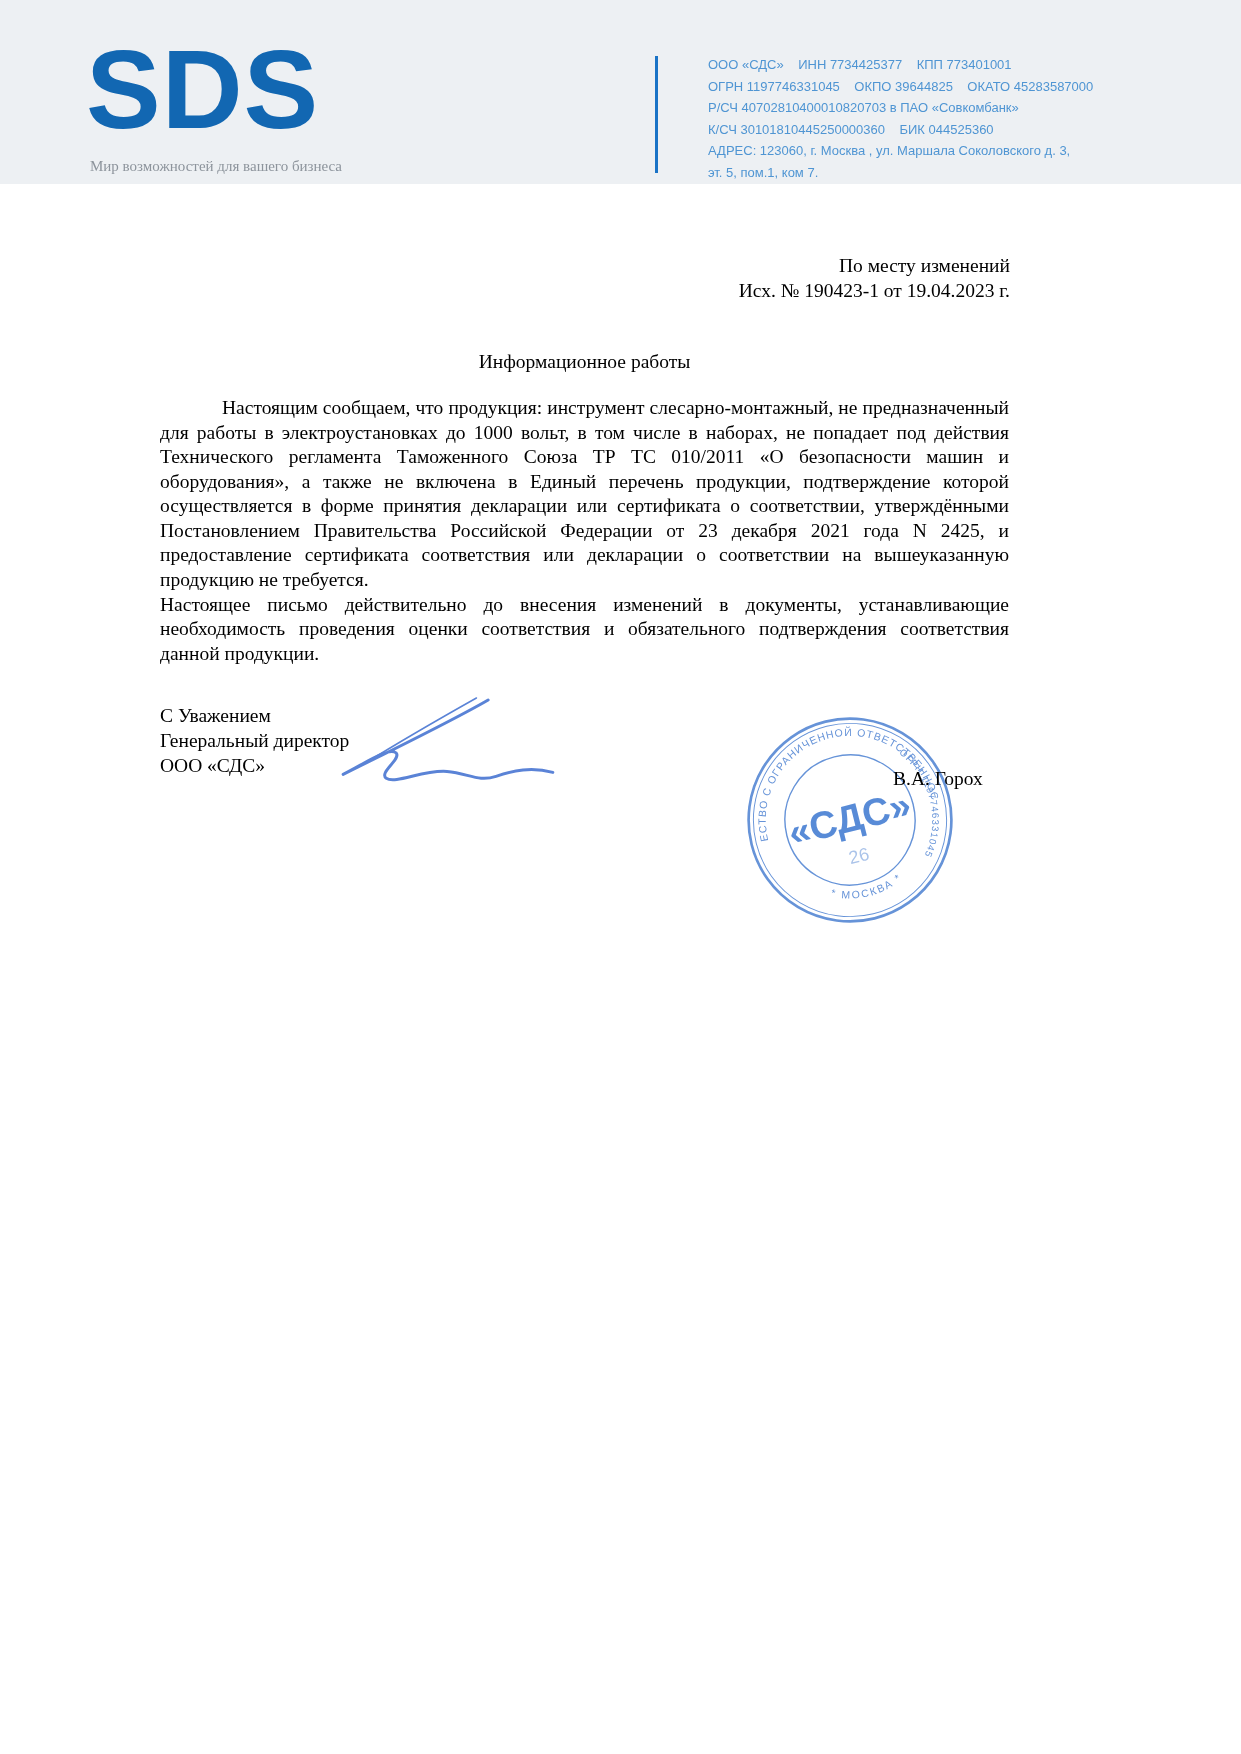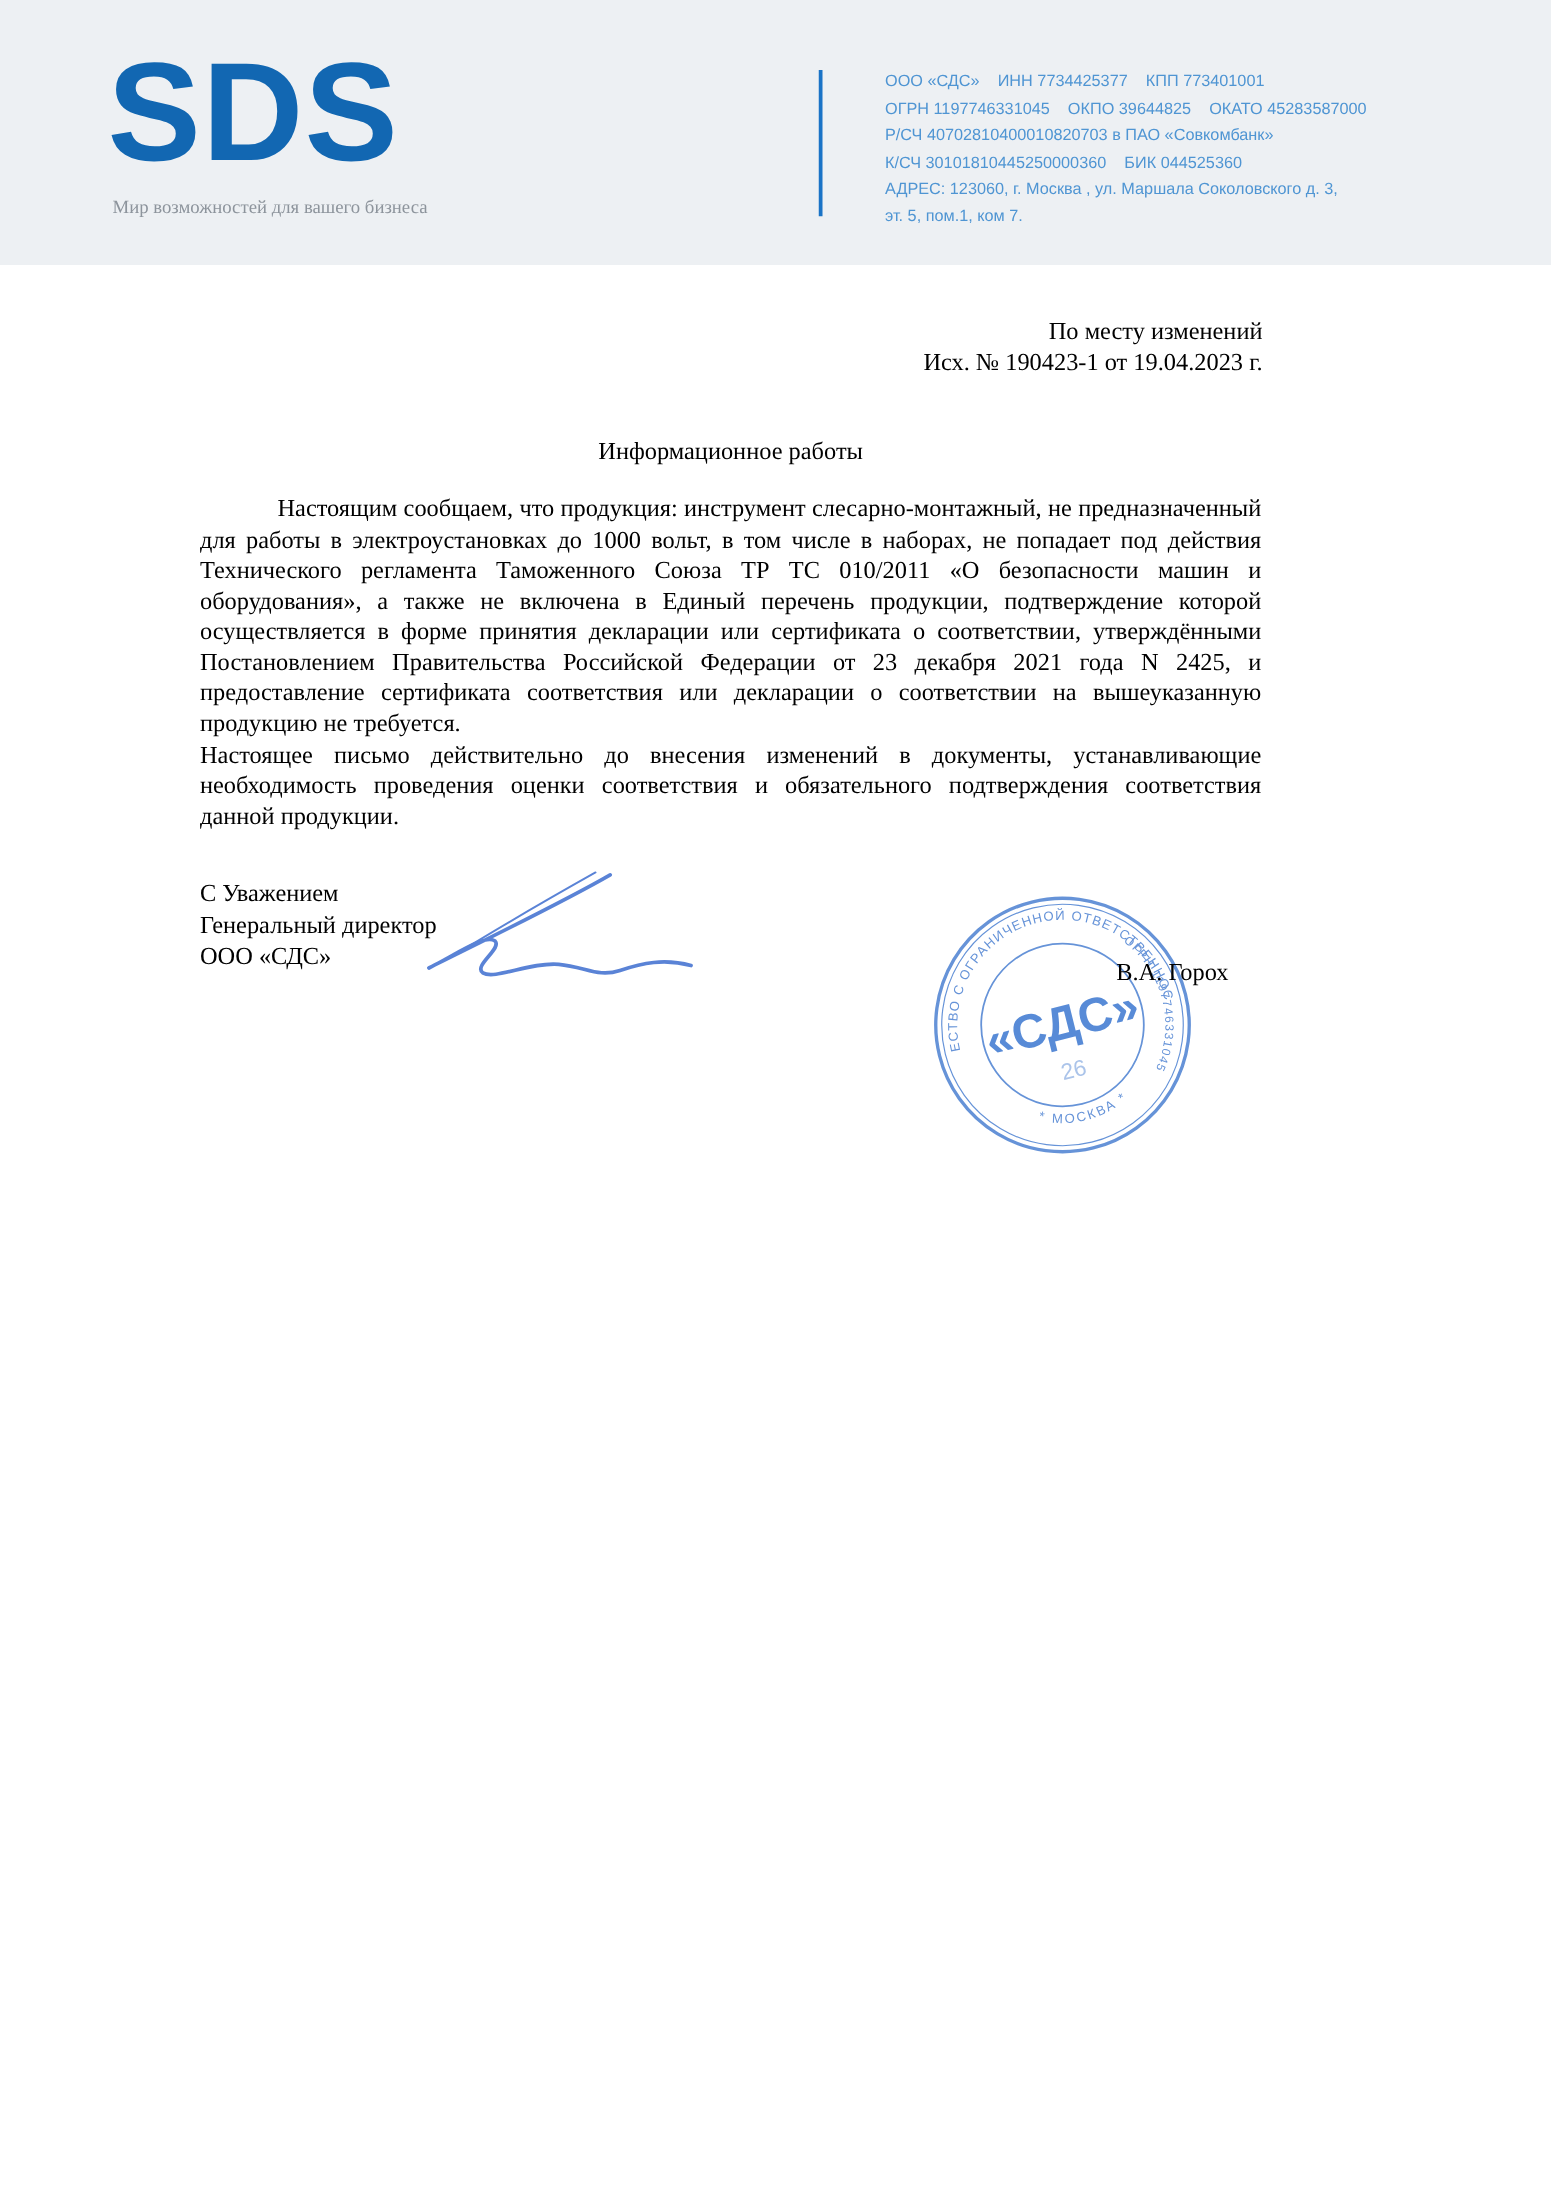--- a/index.html
+++ b/index.html
@@ -11,21 +11,21 @@
     background: #ffffff;
     overflow: hidden;
     font-family: "Liberation Serif", serif;
     color: #000000;
   }
 
   
   .letterhead {
     position: absolute;
     top: 0; left: 0; right: 0;
-    height: 212px;
+    height: 184px;
     background: #edf0f3;
   }
   .logo {
     position: absolute;
     left: 86px; top: 34px;
     font-family: "Liberation Sans", sans-serif;
     font-weight: bold;
     font-size: 112px;
     line-height: 1;
     letter-spacing: 1px;

